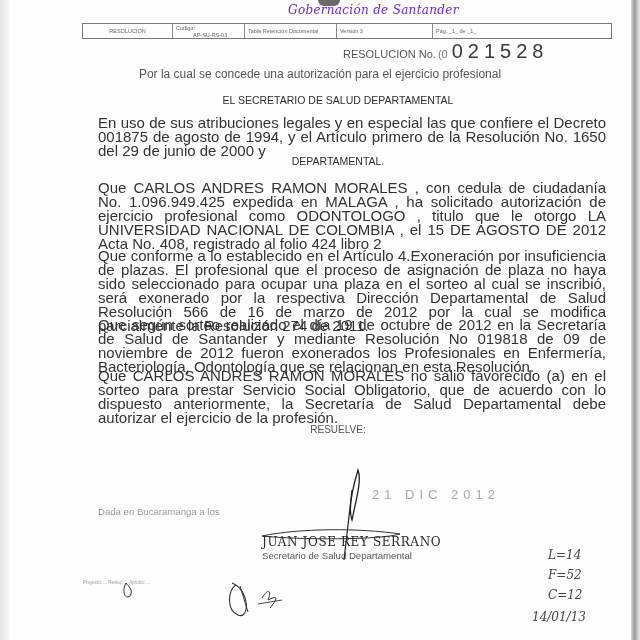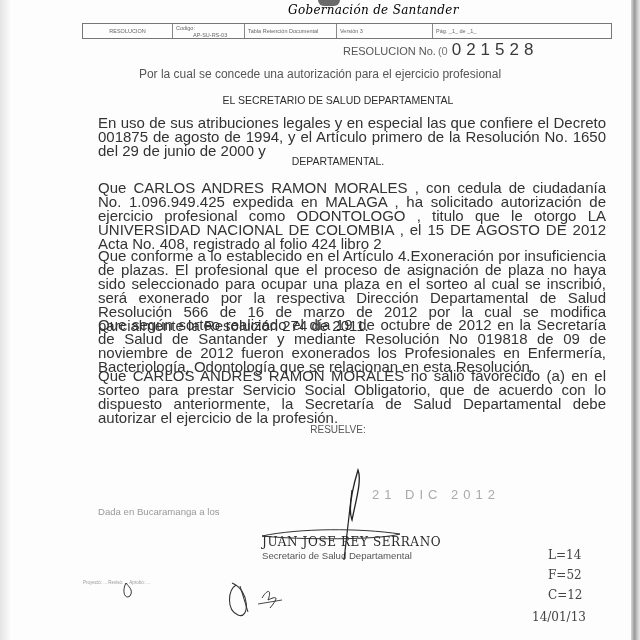--- a/index.html
+++ b/index.html
@@ -18,21 +18,21 @@
       position: absolute; left: 631px; top: 0; width: 9px; height: 640px;
       background: linear-gradient(to right, #d8d8d8, #9a9a9a 40%, #c8c8c8 70%, #e8e8e8);
     }
     .crest {
       position: absolute; left: 318px; top: 0; width: 22px; height: 6px;
       background: #6a6a6a; border-radius: 0 0 11px 11px;
     }
     .gov-title {
       position: absolute; left: 288px; top: 3px;
       font-family: "DejaVu Serif", serif; font-style: italic;
-      font-size: 12px; color: #000000; letter-spacing: 0.3px;
+      font-size: 12px; color: #6d28d9; letter-spacing: 0.3px;
     }
     .header-table {
       position: absolute; left: 82px; top: 23px; width: 530px; height: 16px;
       border: 1px solid #777; display: flex; box-sizing: border-box;
       font-size: 5.5px; color: #666;
     }
     .header-table .cell {
       border-right: 1px solid #888; box-sizing: border-box; position: relative;
       padding: 1px 3px;
     }
@@ -41,21 +41,21 @@
     .c2 { width: 72px; }
     .c2 .code { position: absolute; left: 20px; top: 8px; }
     .c3 { width: 92px; display: flex; align-items: center; }
     .c4 { width: 96px; display: flex; align-items: center; }
     .c5 { flex: 1; display: flex; align-items: center; }
     .res-number {
       position: absolute; left: 343px; top: 40px; font-size: 11px; color: #555;
       display: flex; align-items: baseline;
     }
     .res-number .digits {
-      font-size: 17px; letter-spacing: 5px; color: #3a3a3a; margin-left: 4px; text-align: right;
+      font-size: 20px; letter-spacing: 5px; color: #3a3a3a; margin-left: 4px; text-align: right;
     }
     .subtitle {
       position: absolute; left: 0; width: 640px; top: 67px; text-align: center;
       font-size: 12px; color: #555;
     }
     .centered {
       position: absolute; left: 60px; width: 556px; text-align: center;
       font-size: 10.5px; color: #2e2e2e;
     }
     .para {
@@ -72,21 +72,21 @@
       position: absolute; left: 262px; top: 535px;
       font-family: "DejaVu Serif", serif; font-size: 12px; color: #2a2a2a;
       letter-spacing: 0.6px;
     }
     .sig-role { position: absolute; left: 262px; top: 550px; font-size: 9.6px; color: #555; }
     .footer-note {
       position: absolute; left: 83px; top: 580px; width: 120px;
       font-size: 4.5px; line-height: 6px; color: #999;
     }
     .handnote {
-      position: absolute; font-family: "DejaVu Serif", serif; 
+      position: absolute; font-family: "DejaVu Serif", serif; font-style: italic;
       color: #444; font-size: 12px;
     }
     svg.overlay { position: absolute; left: 0; top: 0; pointer-events: none; }
   </style>
 </head>
 <body>
 
 <div class="page">
   <div class="left-edge"></div>
   <div class="right-edge"></div>

